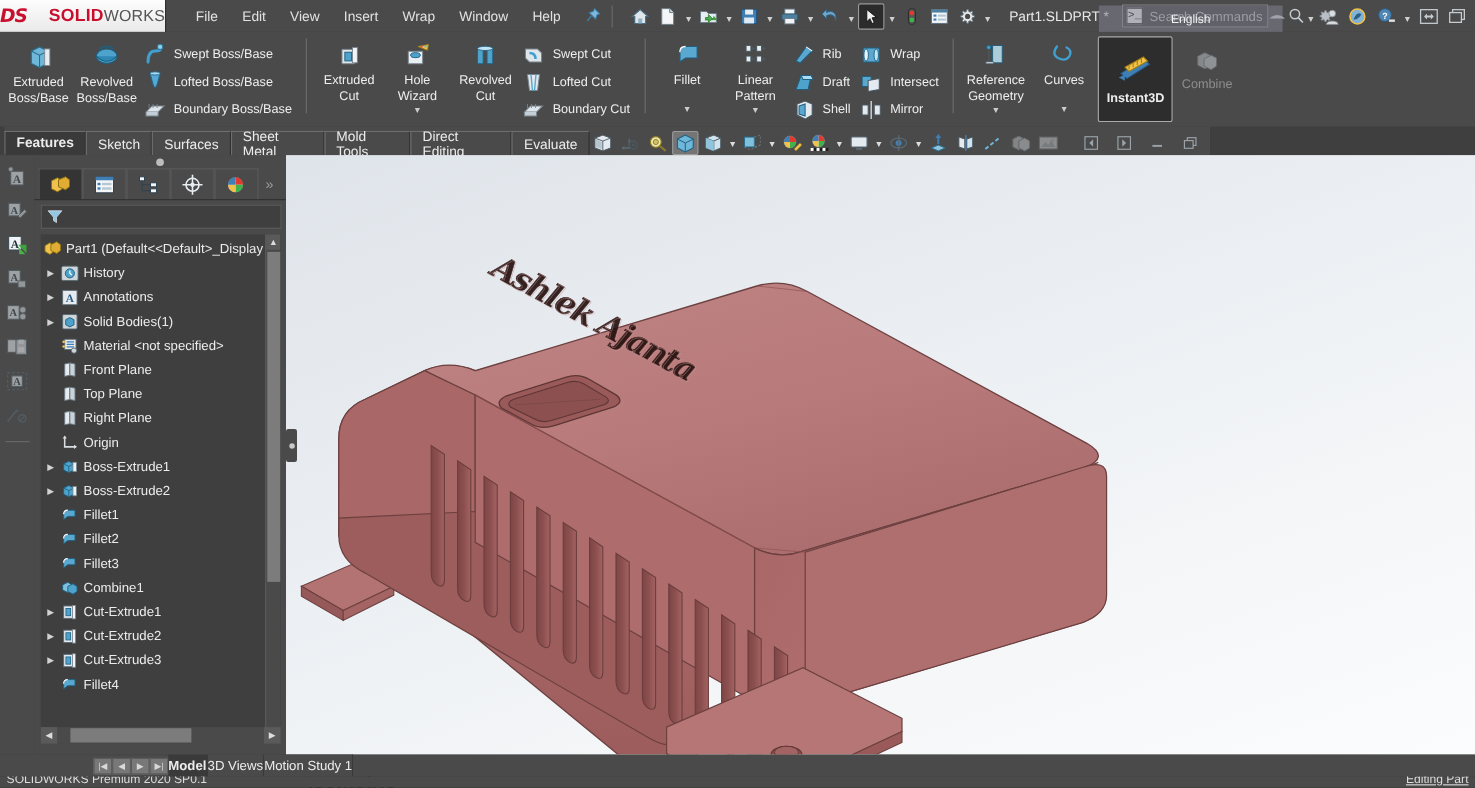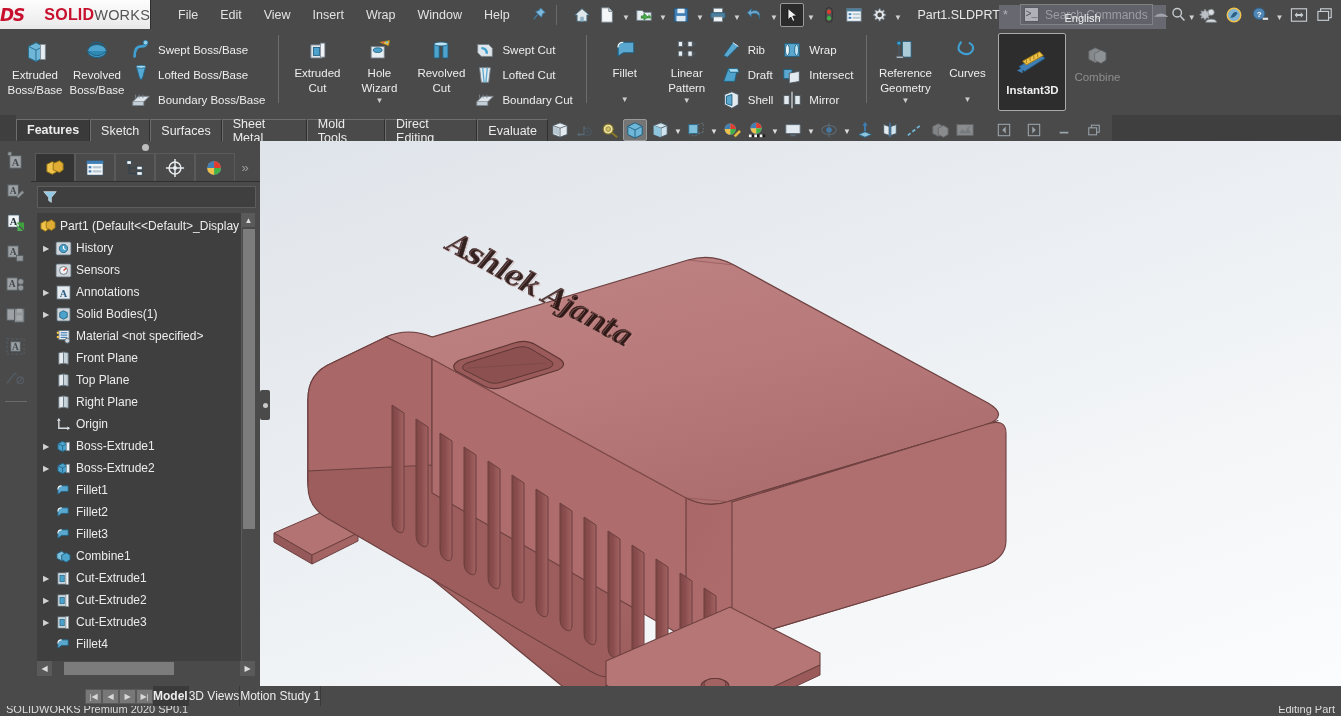--- a/index.html
+++ b/index.html
@@ -69,21 +69,21 @@
   .bigbtn.dim .lbl{ color:#8e8e8e; }
   .bigbtn .dc{ color:#ccc; font-size:8px; line-height:8px; margin-top:2px;}
   .stack{ display:flex; flex-direction:column; padding-top:4px;}
   .smallbtn{ display:flex; align-items:center; height:25px; padding:0 6px 0 2px;
      border-radius:2px; cursor:default;}
   .smallbtn .lbl{ font-size:11.5px; margin-left:6px; color:#eee; white-space:nowrap;}
   .ico{ display:flex; align-items:center; justify-content:center; flex:none;}
 
   
   .tabstrip{
-    position:absolute; left:16px; top:115px; width:1096px; height:26px;
+    position:absolute; left:4px; top:115px; width:1096px; height:26px;
     background:#4a4a4a; display:flex; align-items:flex-end;
   }
   .tab{
     height:22px; padding:0 10px; display:flex; align-items:center;
     font-size:12.5px; color:#ececec; background:#4a4a4a;
     border-left:1px solid #6e6e6e; border-right:1px solid #2f2f2f;
     border-top:1px solid #6e6e6e;
   }
   .tab.sel{ background:#3a3a3a; font-weight:bold; border-bottom:1px solid #3a3a3a; }
   .viewtools{ margin-left:auto; display:flex; align-items:center; gap:1px; padding-right:6px;}
@@ -154,21 +154,21 @@
   }
   .navblk{ margin-left:85px; display:flex; align-items:center;}
   .navb{ width:17px;height:15px; background:#787878; border:1px solid #5a5a5a;
      display:flex;align-items:center;justify-content:center; color:#d8d8d8; font-size:8px;}
   .btab{ height:20px; padding:0 0; display:flex; align-items:center;
      font-size:12px; color:#ececec; border-right:1px solid #3a3a3a; background:#4a4a4a;}
   .btab.sel{ background:#3a3a3a; font-weight:bold;}
   .statusbar{ position:absolute; left:0; top:706px; width:1341px; height:10px;
      background:#4a4a4a; overflow:hidden; }
   .statusbar .st{ position:absolute; top:-3px; left:6px; font-size:11px; color:#dcdcdc; white-space:nowrap;}
-  .statusbar .str{ position:absolute; top:-3px; right:6px; font-size:11px; color:#dcdcdc;}
+  .statusbar .str{ position:absolute; top:-3px; right:6px; font-size:11px; color:#dcdcdc;text-decoration:underline;}
 </style>
 </head>
 <body>
 
 <div class="app">
 
   <div class="titlebar">
     <div class="logo-plate">
       <span class="logo-mark">DS</span>
       <span class="logo-solid">SOLID</span>
@@ -891,31 +891,20 @@
           <span class="tico">
             <svg width="17" height="15" viewBox="0 0 18 16">
                 <rect x="1" y="1" width="16" height="14" rx="1.5" fill="#cfd6db" stroke="#5a6a74" stroke-width=".9"></rect>
                 <circle cx="9" cy="8" r="4.4" fill="#4da3cc" stroke="#1f5f80" stroke-width=".9"></circle>
                 <path d="M9 5.2 L9 8 L11 9.5" stroke="#fff" stroke-width="1.2" fill="none"></path>
               </svg>
           </span>
           <span class="tlbl">History</span>
         </div>
 
-        <div class="trow">
-          <span class="exp"></span>
-          <span class="tico">
-            <svg width="17" height="15" viewBox="0 0 18 16">
-                <rect x="1" y="1" width="16" height="14" rx="1.5" fill="#cfd6db" stroke="#5a6a74" stroke-width=".9"></rect>
-                <circle cx="9" cy="8" r="4.2" fill="#f0f4f6" stroke="#5a6a74" stroke-width=".9"></circle>
-                <path d="M9 8 L12 5.5" stroke="#e03b2c" stroke-width="1.4"></path>
-              </svg>
-          </span>
-          <span class="tlbl">Sensors</span>
-        </div>
 
         <div class="trow">
           <span class="exp">▶</span>
           <span class="tico">
             <svg width="17" height="15" viewBox="0 0 18 16">
                 <rect x="2" y="1" width="14" height="14" fill="#e6ebef" stroke="#5a6a74" stroke-width=".9"></rect>
                 <text x="9" y="12.5" font-size="11" font-family="Liberation Serif" text-anchor="middle" fill="#2a5f85" font-weight="bold">A</text>
               </svg>
           </span>
           <span class="tlbl">Annotations</span>

